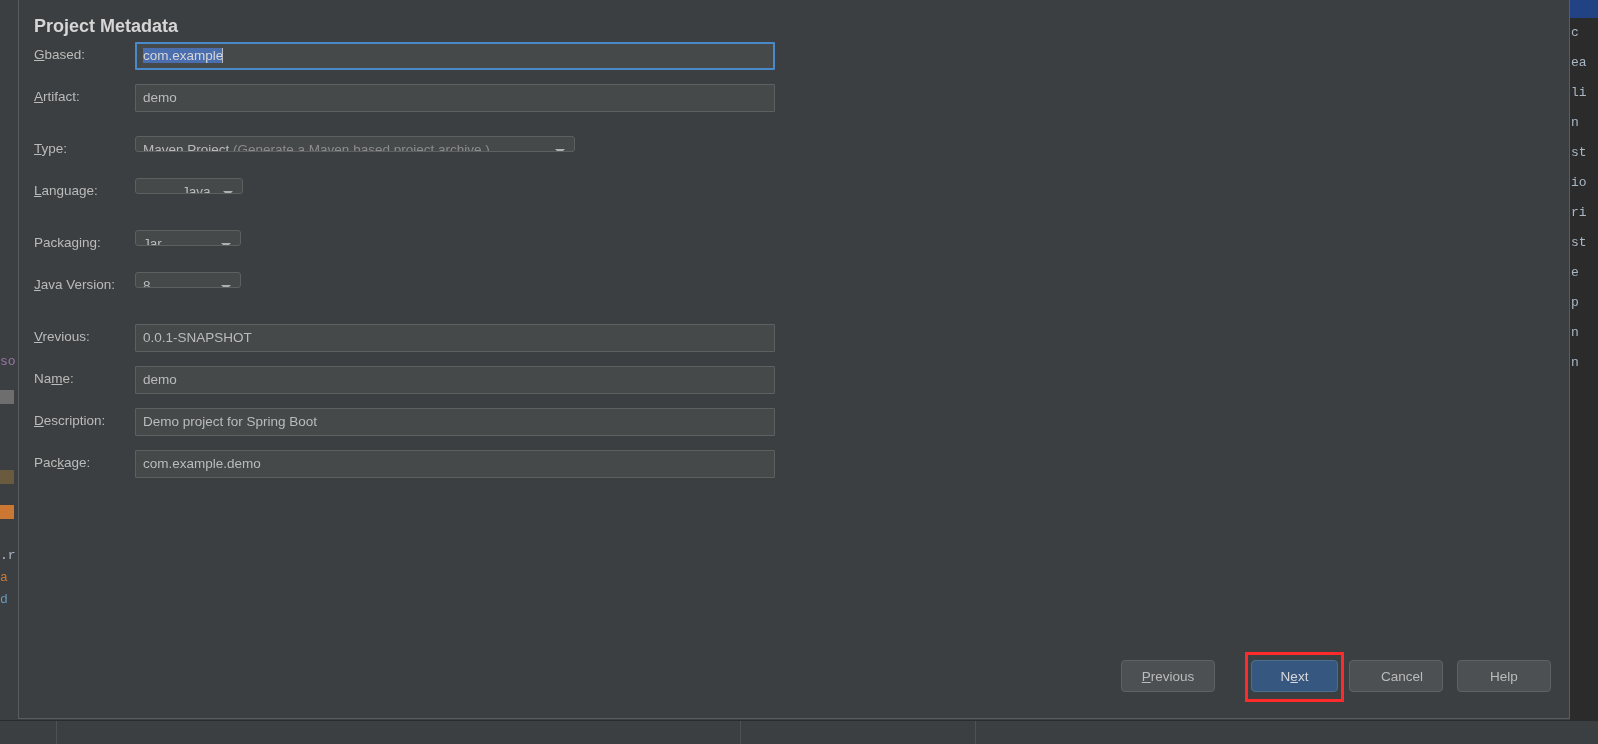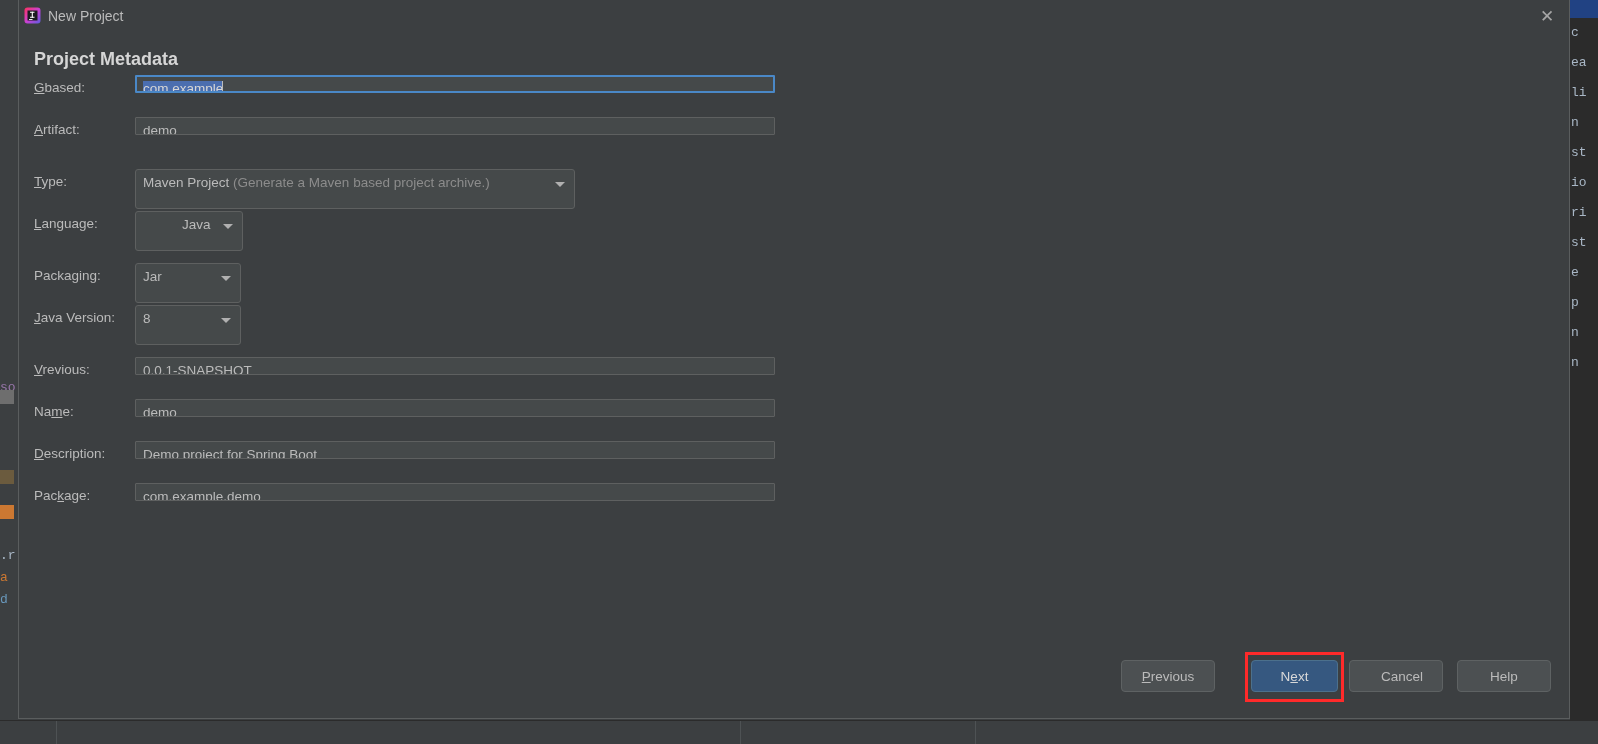--- a/index.html
+++ b/index.html
@@ -132,21 +132,21 @@
     top: 5px;
     font-size: 13.5px;
     color: #bbbbbb;
     white-space: nowrap;
   }
   .mn { text-decoration: underline; }
 
   .text-field {
     position: absolute;
     left: 116px;
-    height: 18px;
+    height: 28px;
     box-sizing: border-box;
     background: #45494a;
     border: 1px solid #5e6060;
     border-radius: 1px;
     color: #bbbbbb;
     font-size: 13.5px;
     line-height: 26px;
     padding-left: 7px;
     white-space: nowrap;
     overflow: hidden;
@@ -166,21 +166,21 @@
     width: 1px;
     height: 15px;
     background: #bbbbbb;
     vertical-align: -3px;
     margin-left: -1px;
   }
 
   .combo {
     position: absolute;
     left: 116px;
-    height: 40px;
+    height: 16px;
     box-sizing: border-box;
     background: #45494a;
     border: 1px solid #5e6060;
     border-radius: 3px;
     color: #bbbbbb;
     font-size: 13.5px;
     line-height: 26px;
     padding-left: 7px;
     white-space: nowrap;
     overflow: hidden;
@@ -236,21 +236,21 @@
     pointer-events: none;
   }
 </style>
 </head>
 <body>
 
 <div id="ide-background">
 
   <div class="bg-editor-left">
       <div class="bg-chip" style="top: 12px; color: rgb(60, 63, 65); background: rgb(60, 63, 65); height: 14px;"></div>
-      <div class="bg-chip" style="top: 354px; color: rgb(152, 118, 170); margin-top: 26px;">so</div>
+      <div class="bg-chip" style="top: 354px; color: rgb(152, 118, 170);">so</div>
       <div class="bg-chip" style="top: 390px; color: rgb(106, 135, 89); background: rgb(110, 110, 110); height: 14px;"></div>
       <div class="bg-chip" style="top: 424px; color: rgb(106, 135, 89);"></div>
       <div class="bg-chip" style="top: 470px; color: rgb(138, 122, 80); background: rgb(107, 91, 62); height: 14px;"></div>
       <div class="bg-chip" style="top: 505px; color: rgb(204, 120, 50); background: rgb(204, 120, 50); height: 14px;"></div>
       <div class="bg-chip" style="top: 548px; color: rgb(169, 183, 198);">.r</div>
       <div class="bg-chip" style="top: 570px; color: rgb(204, 120, 50);">a</div>
       <div class="bg-chip" style="top: 592px; color: rgb(104, 151, 187);">d</div>
     </div>
 
   <div class="bg-editor-right">
@@ -272,39 +272,20 @@
 </div>
 
 <div id="ide-bottom-strip">
   <div class="seg" style="left:56px;width:1px;"></div>
   <div class="seg" style="left:740px;width:1px;"></div>
   <div class="seg" style="left:975px;width:1px;"></div>
 </div>
 
 <div id="dialog">
 
-  <div id="titlebar">
-    <svg id="title-icon" viewBox="0 0 34 34">
-      <defs>
-        <linearGradient id="ijg1" x1="0" y1="0" x2="1" y2="1">
-          <stop offset="0" stop-color="#fe315d"></stop>
-          <stop offset="0.5" stop-color="#cb41d2"></stop>
-          <stop offset="1" stop-color="#5c5ce0"></stop>
-        </linearGradient>
-      </defs>
-      <rect x="1" y="1" width="32" height="32" rx="6" fill="url(#ijg1)"></rect>
-      <rect x="7" y="7" width="20" height="20" fill="#1b1b1f"></rect>
-      <rect x="12" y="9.5" width="9" height="2" fill="#ffffff"></rect>
-      <rect x="15.5" y="9.5" width="2.2" height="12" fill="#ffffff"></rect>
-      <rect x="12" y="19.5" width="9" height="2" fill="#ffffff"></rect>
-      <rect x="10" y="24" width="7" height="1.8" fill="#ffffff"></rect>
-    </svg>
-    <div id="title-text">New Project</div>
-    <div id="close-button">✕</div>
-  </div>
 
   <div id="content">
 
     <div id="section-title">Project Metadata</div>
 
     <div class="form-row" style="top:42px;">
       <div class="form-label"><span class="mn">G</span><span>based:</span></div>
       <div class="text-field focused" style="width:640px;"><span class="sel-text">com.example</span><span class="caret"></span></div>
     </div>
 

